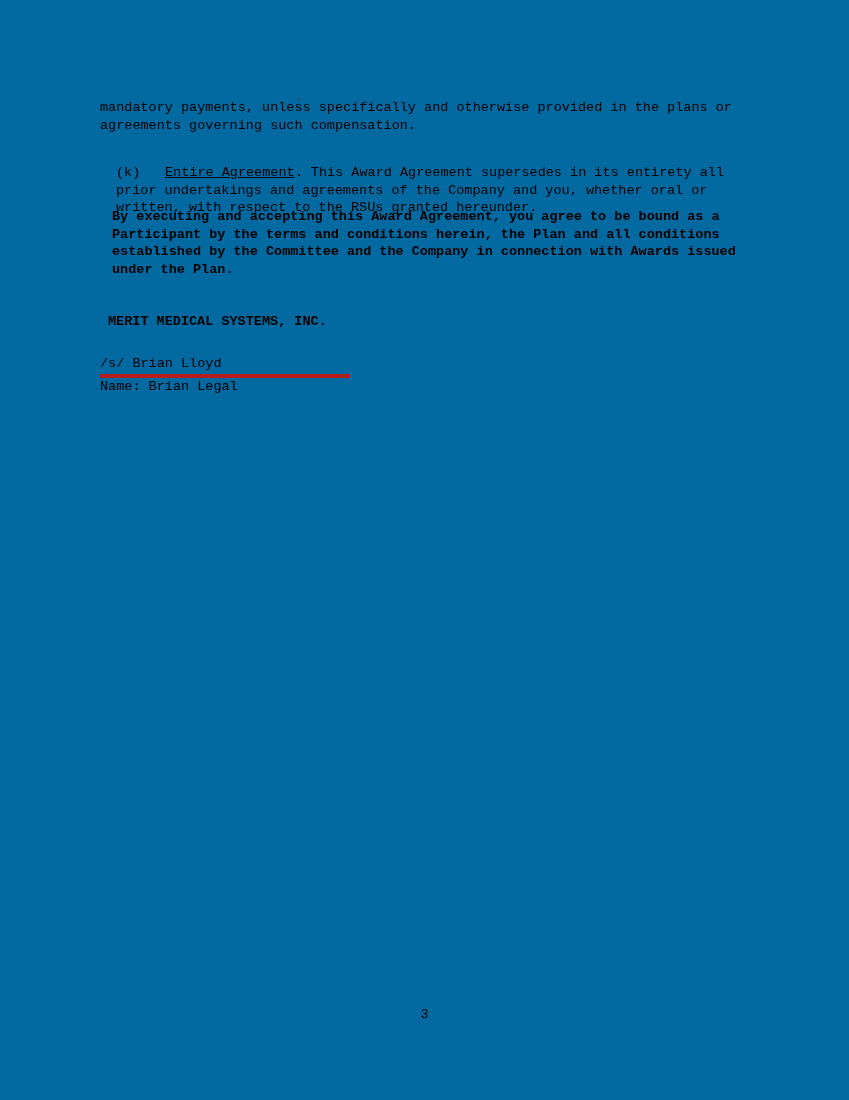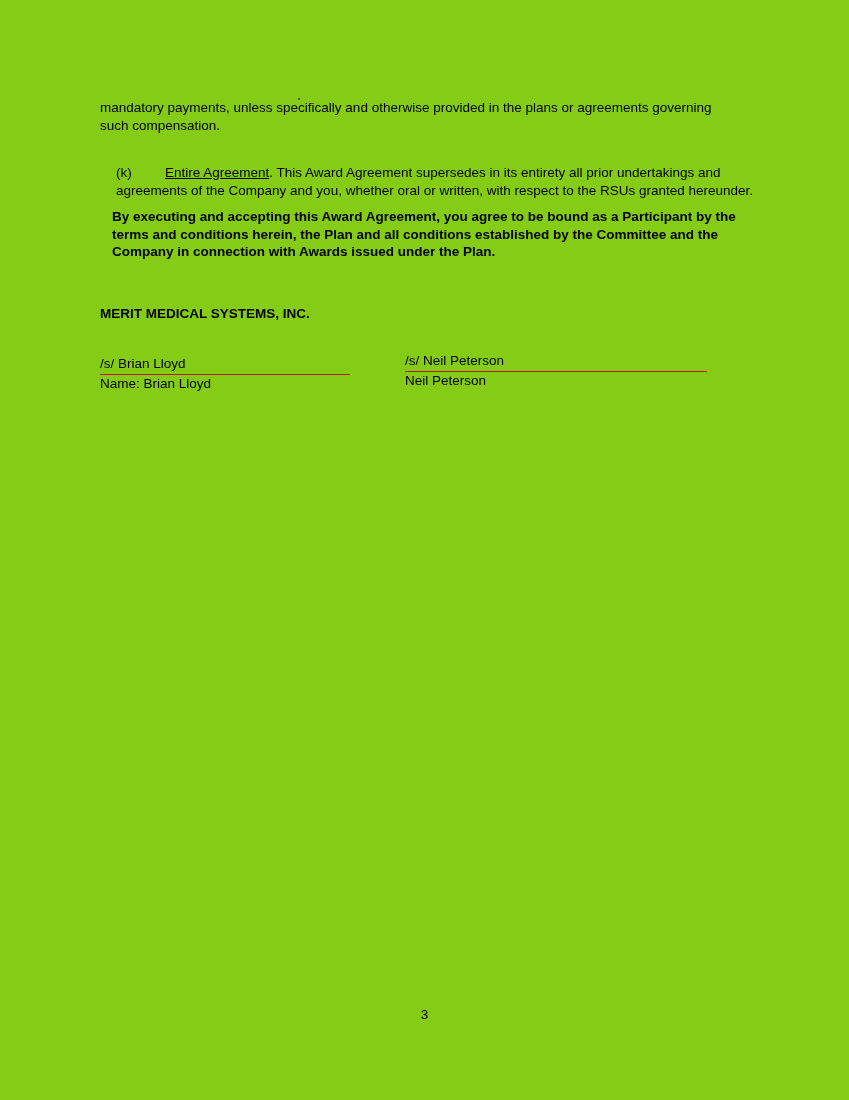--- a/index.html
+++ b/index.html
@@ -4,22 +4,22 @@
 <style>
   html, body {
     margin: 0;
     padding: 0;
     background: #ffffff;
   }
   .page {
     position: relative;
     width: 849px;
     height: 1100px;
-    background: #84cc16;
-    font-family: Liberation Sans, sans-serif;
+    background: #0369a1;
+    font-family: Liberation Mono, monospace;
     font-size: 13.5px;
     line-height: 17.5px;
     color: #000000;
     overflow: hidden;
   }
   .block {
     position: absolute;
     left: 100px;
     width: 642px;
   }
@@ -37,21 +37,21 @@
     height: 2px;
     background: #444444;
     border-radius: 50%;
   }
   .sig-col {
     position: absolute;
   }
   .sig-col-left  { left: 100px; top: 355px; width: 250px; }
   .sig-col-right { left: 405px; top: 352px; width: 302px; }
   .sig-line {
-    border-bottom: 1px solid #b91c1c;
+    border-bottom: 4px solid #b91c1c;
     padding-bottom: 1px;
     white-space: nowrap;
   }
   .sig-detail {
     white-space: nowrap;
   }
   .page-number {
     position: absolute;
     left: 0;
     right: 0;
@@ -65,27 +65,23 @@
 <div class="page">
 
   <span class="stray-mark"></span>
 
   <p class="block" style="top: 99px; margin: 0;">mandatory payments, unless specifically and otherwise provided in the plans or agreements governing such compensation.</p>
 
   <p class="block" style="top: 148px; margin: 16px;"><span class="clause-label">(k)</span><span class="underlined">Entire Agreement</span><span>. This Award Agreement supersedes in its entirety all prior undertakings and agreements of the Company and you, whether oral or written, with respect to the RSUs granted hereunder.</span></p>
 
   <p class="block bold" style="top: 196px; margin: 12px;">By executing and accepting this Award Agreement, you agree to be bound as a Participant by the terms and conditions herein, the Plan and all conditions established by the Committee and the Company in connection with Awards issued under the Plan.</p>
 
-  <p class="block bold" style="top: 305px; margin: 0;">MERIT MEDICAL SYSTEMS, INC.</p>
+  <p class="block bold" style="top: 305px; margin: 8px;">MERIT MEDICAL SYSTEMS, INC.</p>
 
   <div class="sig-col sig-col-left">
     <div class="sig-line">/s/ Brian Lloyd</div>
-    <div class="sig-detail">Name: Brian Lloyd</div>
+    <div class="sig-detail">Name: Brian Legal</div>
   </div>
 
-  <div class="sig-col sig-col-right">
-    <div class="sig-line">/s/ Neil Peterson</div>
-    <div class="sig-detail">Neil Peterson</div>
-  </div>
 
   <div class="page-number">3</div>
 
 </div>
 
 </body></html>

